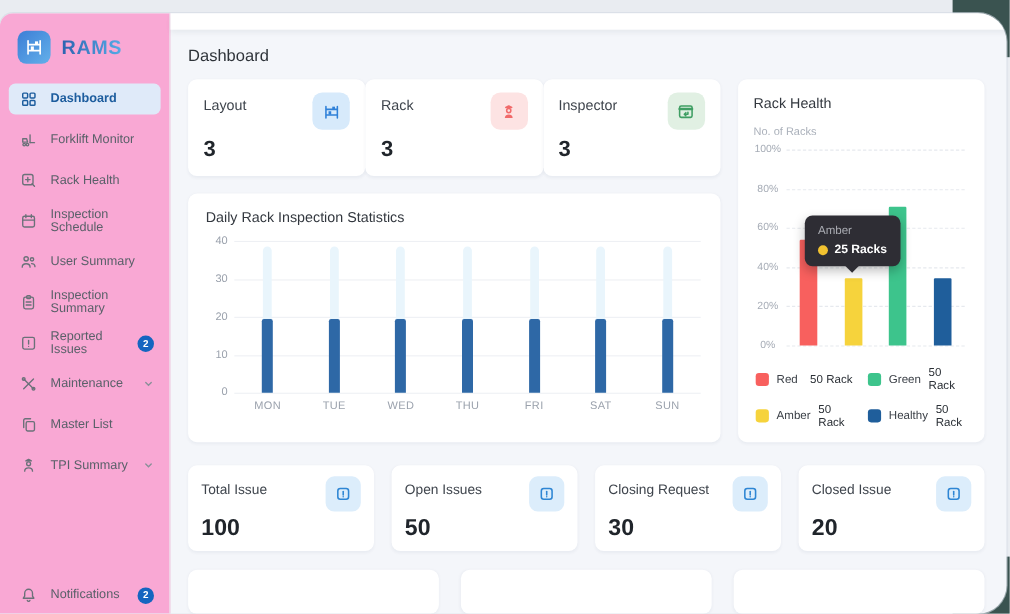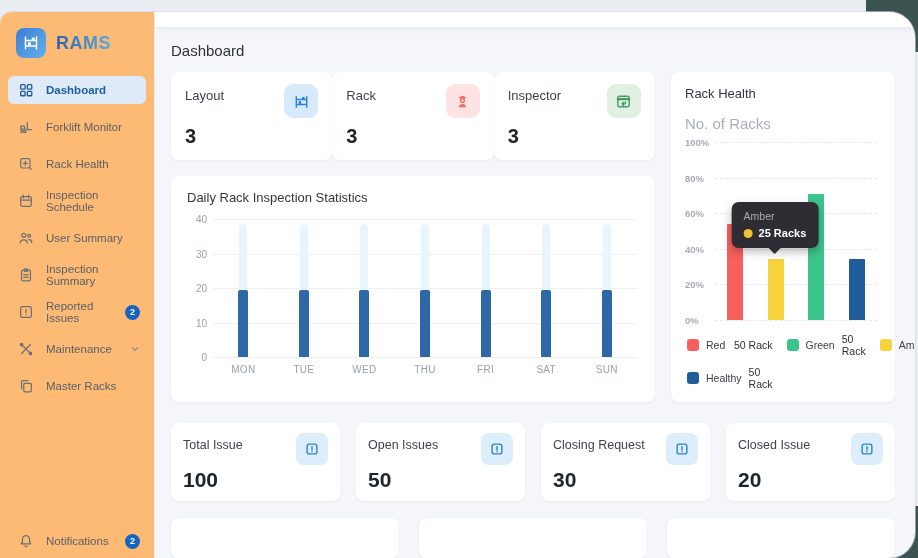--- a/index.html
+++ b/index.html
@@ -8,21 +8,21 @@
 
   .corner { position:absolute; background:#3a5350; z-index:0; }
   .corner-tr { top:0; right:0; width:52px; height:52px; }
   .corner-br { bottom:0; right:0; width:52px; height:52px; }
 
   .window { position:absolute; top:12px; left:0; width:915px; height:546px;
     background:#f4f6fa; border-radius:12px 26px 26px 0; overflow:hidden; z-index:1;
     display:flex; box-shadow:0 0 0 1px rgba(210,216,226,.6); }
 
   
-  .sidebar { width:155px; min-width:155px; background:#fdba74; border-right:1px solid #ebedf1;
+  .sidebar { width:155px; min-width:155px; background:#f9a8d4; border-right:1px solid #ebedf1;
     position:relative; display:flex; flex-direction:column; }
   .logo-row { display:flex; align-items:center; gap:10px; padding:16px 16px 18px 16px; }
   .logo-mark { width:30px; height:30px; border-radius:8px;
     background:linear-gradient(135deg,#3c7ed6,#63b0ea); display:flex; align-items:center; justify-content:center; }
   .logo-text { font-size:18px; font-weight:700; letter-spacing:.5px;
     background:linear-gradient(90deg,#2d63b0,#55abe6); -webkit-background-clip:text; background-clip:text; color:transparent; }
 
   .nav { flex:1; }
   .nav-item { display:flex; align-items:center; gap:12px; height:28px; margin:0 0 9px 0;
     padding:0 14px 0 18px; font-size:11.5px; color:#5a6069; cursor:pointer; }
@@ -63,26 +63,26 @@
   .y-lab { position:absolute; left:-26px; transform:translateY(-50%); font-size:10px; color:#9aa1ac; width:20px; text-align:right; }
   .daily-cols { position:absolute; inset:0; display:flex; }
   .d-col { flex:1; position:relative; }
   .d-track { position:absolute; bottom:0; left:50%; transform:translateX(-50%); width:8px; border-radius:4px 4px 0 0; }
   .d-bar { position:absolute; bottom:0; left:50%; transform:translateX(-50%); width:10px; border-radius:2px 2px 0 0; }
   .daily-xlabels { display:flex; margin-top:7px; }
   .daily-xlabels span { flex:1; text-align:center; font-size:10px; color:#9aa1ac; letter-spacing:.3px; }
 
   
   .rh-card { height:330px; padding:14px 16px 12px 14px; display:flex; flex-direction:column; }
-  .rh-sub { font-size:15px; color:#aab0ba; margin:14px 0 10px 0; }
+  .rh-sub { font-size:10px; color:#aab0ba; margin:14px 0 10px 0; }
   .rh-plot { position:relative; height:178px; margin-left:30px; margin-right:2px; }
   .rh-line { position:absolute; left:0; right:0; height:0; border-top:1px dashed #e6e9ee; }
-  .rh-ylab { position:absolute; left:-30px; transform:translateY(-50%); font-size:9.5px; color:#a6acb6; width:26px; text-align:left;font-weight:bold; }
+  .rh-ylab { position:absolute; left:-30px; transform:translateY(-50%); font-size:9.5px; color:#a6acb6; width:26px; text-align:center; }
   .rh-bar { position:absolute; bottom:0; width:16px; transform:translateX(-50%); border-radius:1px 1px 0 0; }
-  .rh-legend { margin-top:auto; display:grid; grid-template-columns:1fr 1fr 1fr; column-gap:14px; row-gap:9px; padding:0 2px; }
+  .rh-legend { margin-top:auto; display:grid; grid-template-columns:1fr 1fr; column-gap:14px; row-gap:9px; padding:0 2px; }
   .lg-item { display:flex; align-items:center; gap:7px; font-size:10.5px; color:#3c4148; }
   .lg-swatch { width:12px; height:12px; border-radius:3px; flex:0 0 auto; }
   .lg-val { margin-left:auto; color:#2c3137; }
 
   .tooltip { position:absolute; left:37%; bottom:calc(34% + 11px); transform:translateX(-50%);
     background:#2e2d34; border-radius:7px; padding:8px 12px 9px 12px; white-space:nowrap; z-index:5;
     box-shadow:0 4px 10px rgba(0,0,0,.25); }
   .tooltip::after { content:""; position:absolute; left:50%; bottom:-6px; transform:translateX(-50%);
     border:7px solid transparent; border-top-color:#2e2d34; border-bottom:0; }
   .tt-title { font-size:10.5px; color:#a9abb2; margin-bottom:5px; }
@@ -200,23 +200,34 @@
         <svg class="chev" width="10" height="10" viewBox="0 0 12 12" fill="none" stroke="#8b9099" stroke-width="1.5" stroke-linecap="round">
             <path d="M3 4.5l3 3 3-3"></path>
           </svg>
       </div>
 
       <div class="nav-item">
         <svg width="16" height="16" viewBox="0 0 18 18" fill="none" stroke="#6b7179" stroke-width="1.4" stroke-linecap="round" stroke-linejoin="round">
           <rect x="6.5" y="6" width="8.5" height="9.5" rx="1.5"></rect>
             <path d="M4 12V4.5A1.5 1.5 0 0 1 5.5 3H11"></path>
         </svg>
-        <span>Master Racks</span>
-      </div>
-
+        <span>Master List</span>
+      </div>
+
+      <div class="nav-item">
+        <svg width="16" height="16" viewBox="0 0 18 18" fill="none" stroke="#6b7179" stroke-width="1.4" stroke-linecap="round" stroke-linejoin="round">
+          <path d="M6.2 4.5L9 3l2.8 1.5 M6.2 4.5h5.6"></path>
+            <circle cx="9" cy="7.5" r="2"></circle>
+          <path d="M5 15c0-2.4 2-3.4 4-3.4s4 1 4 3.4"></path>
+        </svg>
+        <span>TPI Summary</span>
+        <svg class="chev" width="10" height="10" viewBox="0 0 12 12" fill="none" stroke="#8b9099" stroke-width="1.5" stroke-linecap="round">
+            <path d="M3 4.5l3 3 3-3"></path>
+          </svg>
+      </div>
 
     </nav>
 
     <div class="nav-footer">
       <div class="nav-item">
         <svg width="16" height="16" viewBox="0 0 18 18" fill="none" stroke="#6b7179" stroke-width="1.4" stroke-linecap="round" stroke-linejoin="round">
           <path d="M9 3a4 4 0 0 1 4 4v3l1.4 2.2H3.6L5 10V7a4 4 0 0 1 4-4z"></path>
             <path d="M7.7 14.5a1.4 1.4 0 0 0 2.6 0"></path>
         </svg>
         <span>Notifications</span>

